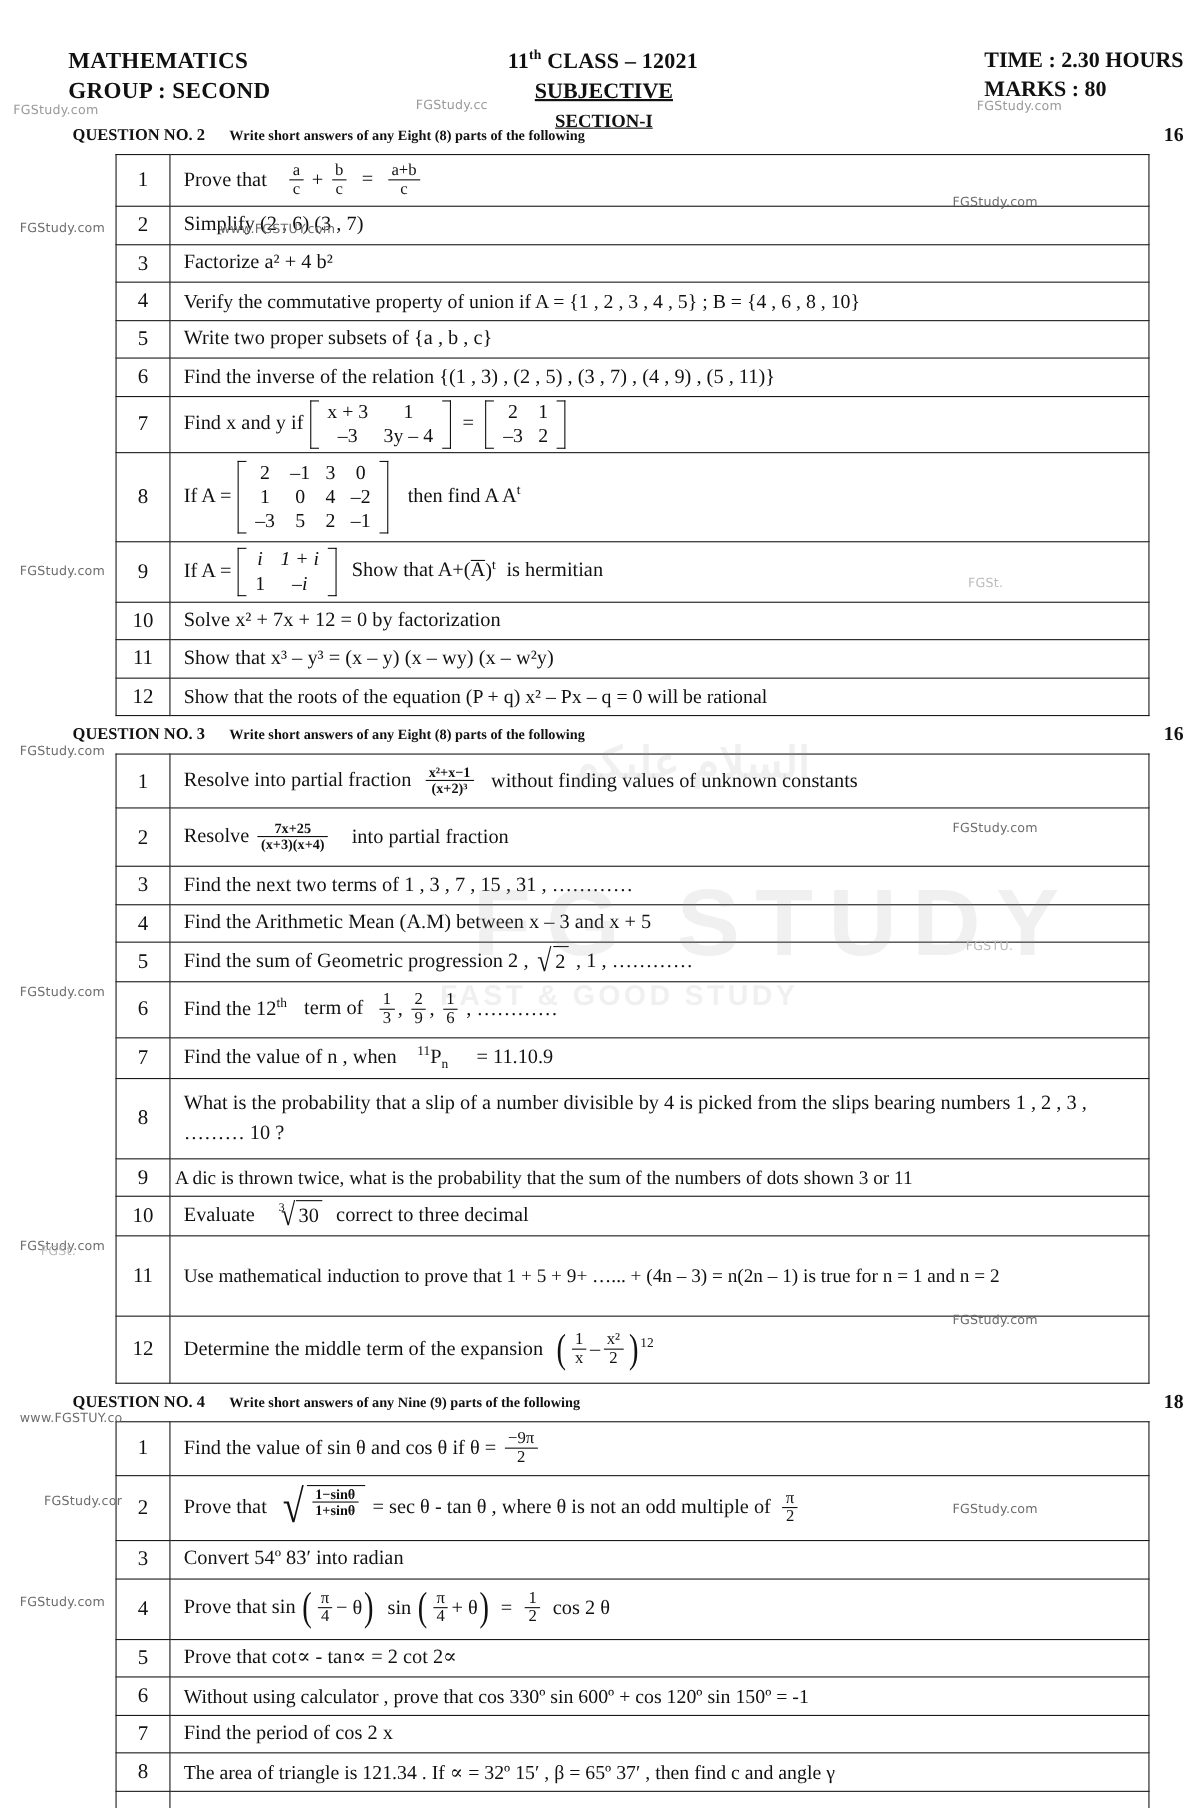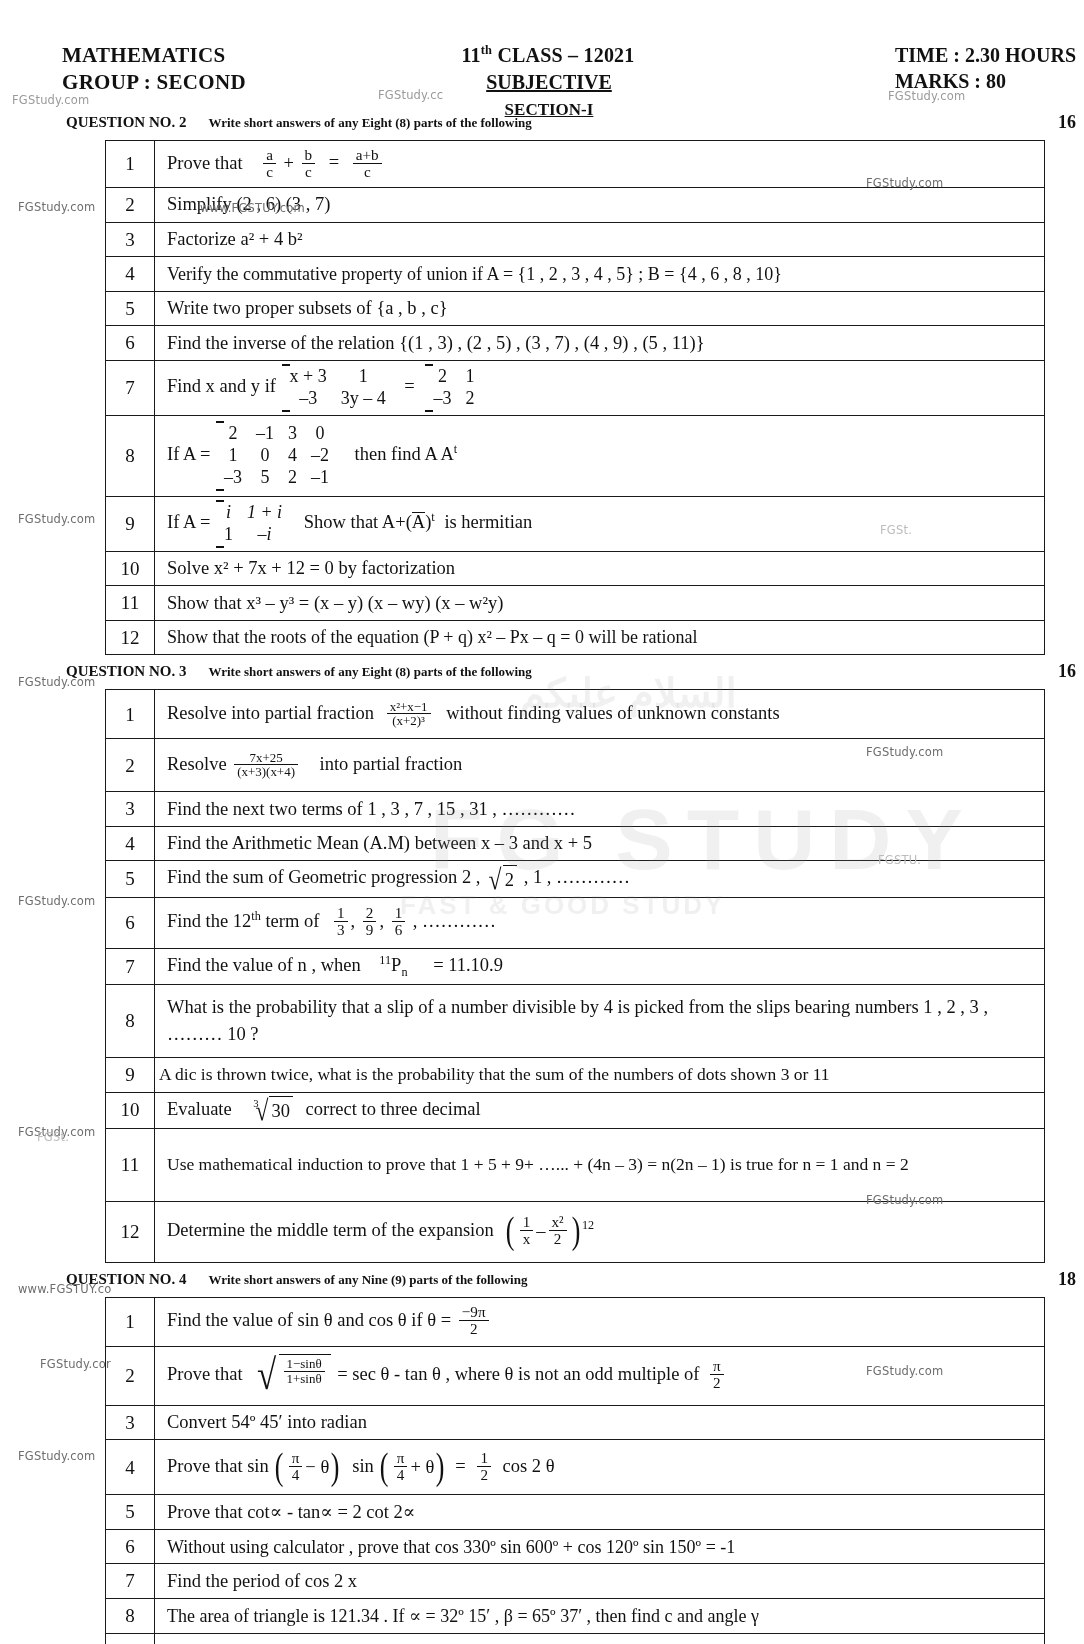--- a/index.html
+++ b/index.html
@@ -135,28 +135,27 @@
     position: relative;
     top: -1px;
   }
   .frac > .n { display: block; padding: 0 3px; font-size: 0.82em; }
   .frac > .d {
     display: block;
     border-top: 1.4px solid #111;
     padding: 0 3px;
     font-size: 0.82em;
   }
-  .frac.sm > .n, .frac.sm > .d { font-size: 0.70em; }
+  .frac.sm > .n, .frac.sm > .d { font-size: 0.70em; font-weight: bold; }
 
   .brk {
     display: inline-flex;
     align-items: center;
     vertical-align: middle;
     margin: 0 1px;
-    flex-direction: column;
   }
   .brk .bl, .brk .br {
     display: inline-block;
     width: 7px;
     align-self: stretch;
     border-top: 1.4px solid #111;
     border-bottom: 1.4px solid #111;
   }
   .brk .bl { border-left: 1.7px solid #111; }
   .brk .br { border-right: 1.7px solid #111; }
@@ -462,21 +461,21 @@
           <span class="rad">√</span>
               <span class="rdx">2</span>
         </span>
         <span>, 1 , …………</span>
       </td>
     </tr>
     <tr>
       <td class="num">6</td>
       <td class="body" style="height:44px;">
         <span>Find the 12</span><sup>th</sup>
-        <span style="margin-left:0;">term of</span>
+        <span style="margin-left:11px;">term of</span>
         <span class="frac" style="margin-left:10px;">
           <span class="n">1</span>
           <span class="d">3</span>
         </span>,
         <span class="frac">
           <span class="n">2</span>
           <span class="d">9</span>
         </span>,
         <span class="frac">
           <span class="n">1</span>
@@ -573,21 +572,21 @@
         </span>
         <span>= sec θ - tan θ , where θ is not an odd multiple of</span>
         <span class="frac" style="margin-left:6px;">
           <span class="n">π</span>
           <span class="d">2</span>
         </span>
       </td>
     </tr>
     <tr>
       <td class="num">3</td>
-      <td class="body">Convert  54º 45′  into radian</td>
+      <td class="body">Convert  54º 83′  into radian</td>
     </tr>
     <tr>
       <td class="num">4</td>
       <td class="body" style="height:48px;">
         <span>Prove that  sin</span>
         <span class="paren">
           <span class="pl">(</span>
           <span class="frac">
             <span class="n">π</span>
             <span class="d">4</span>

